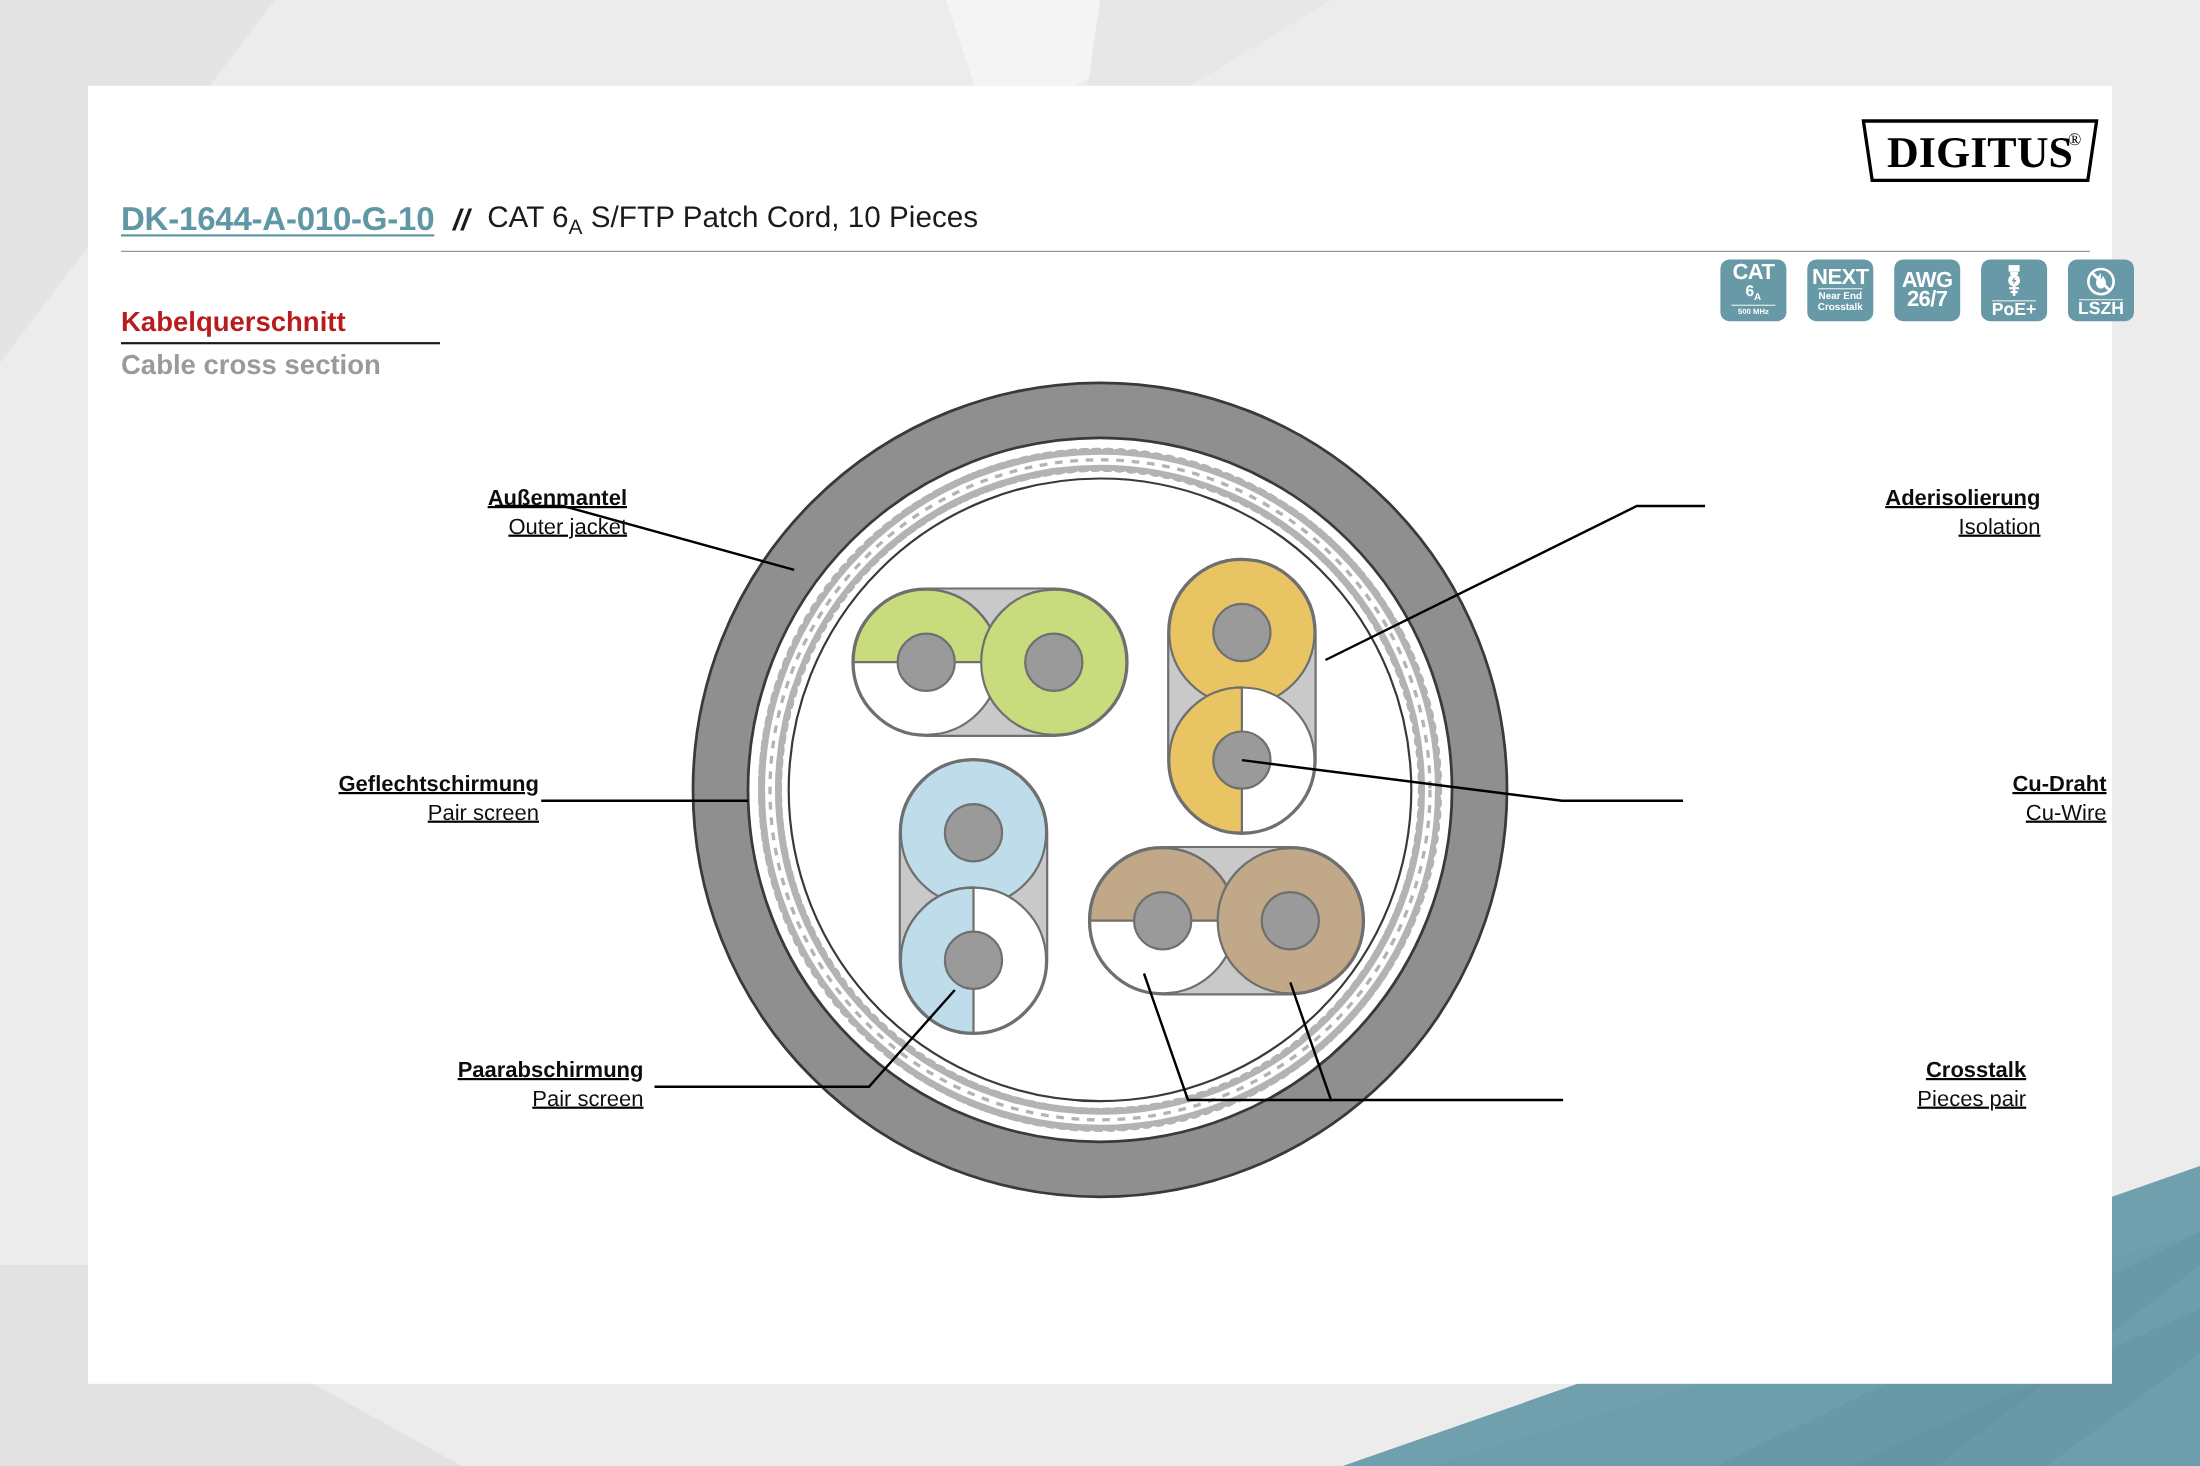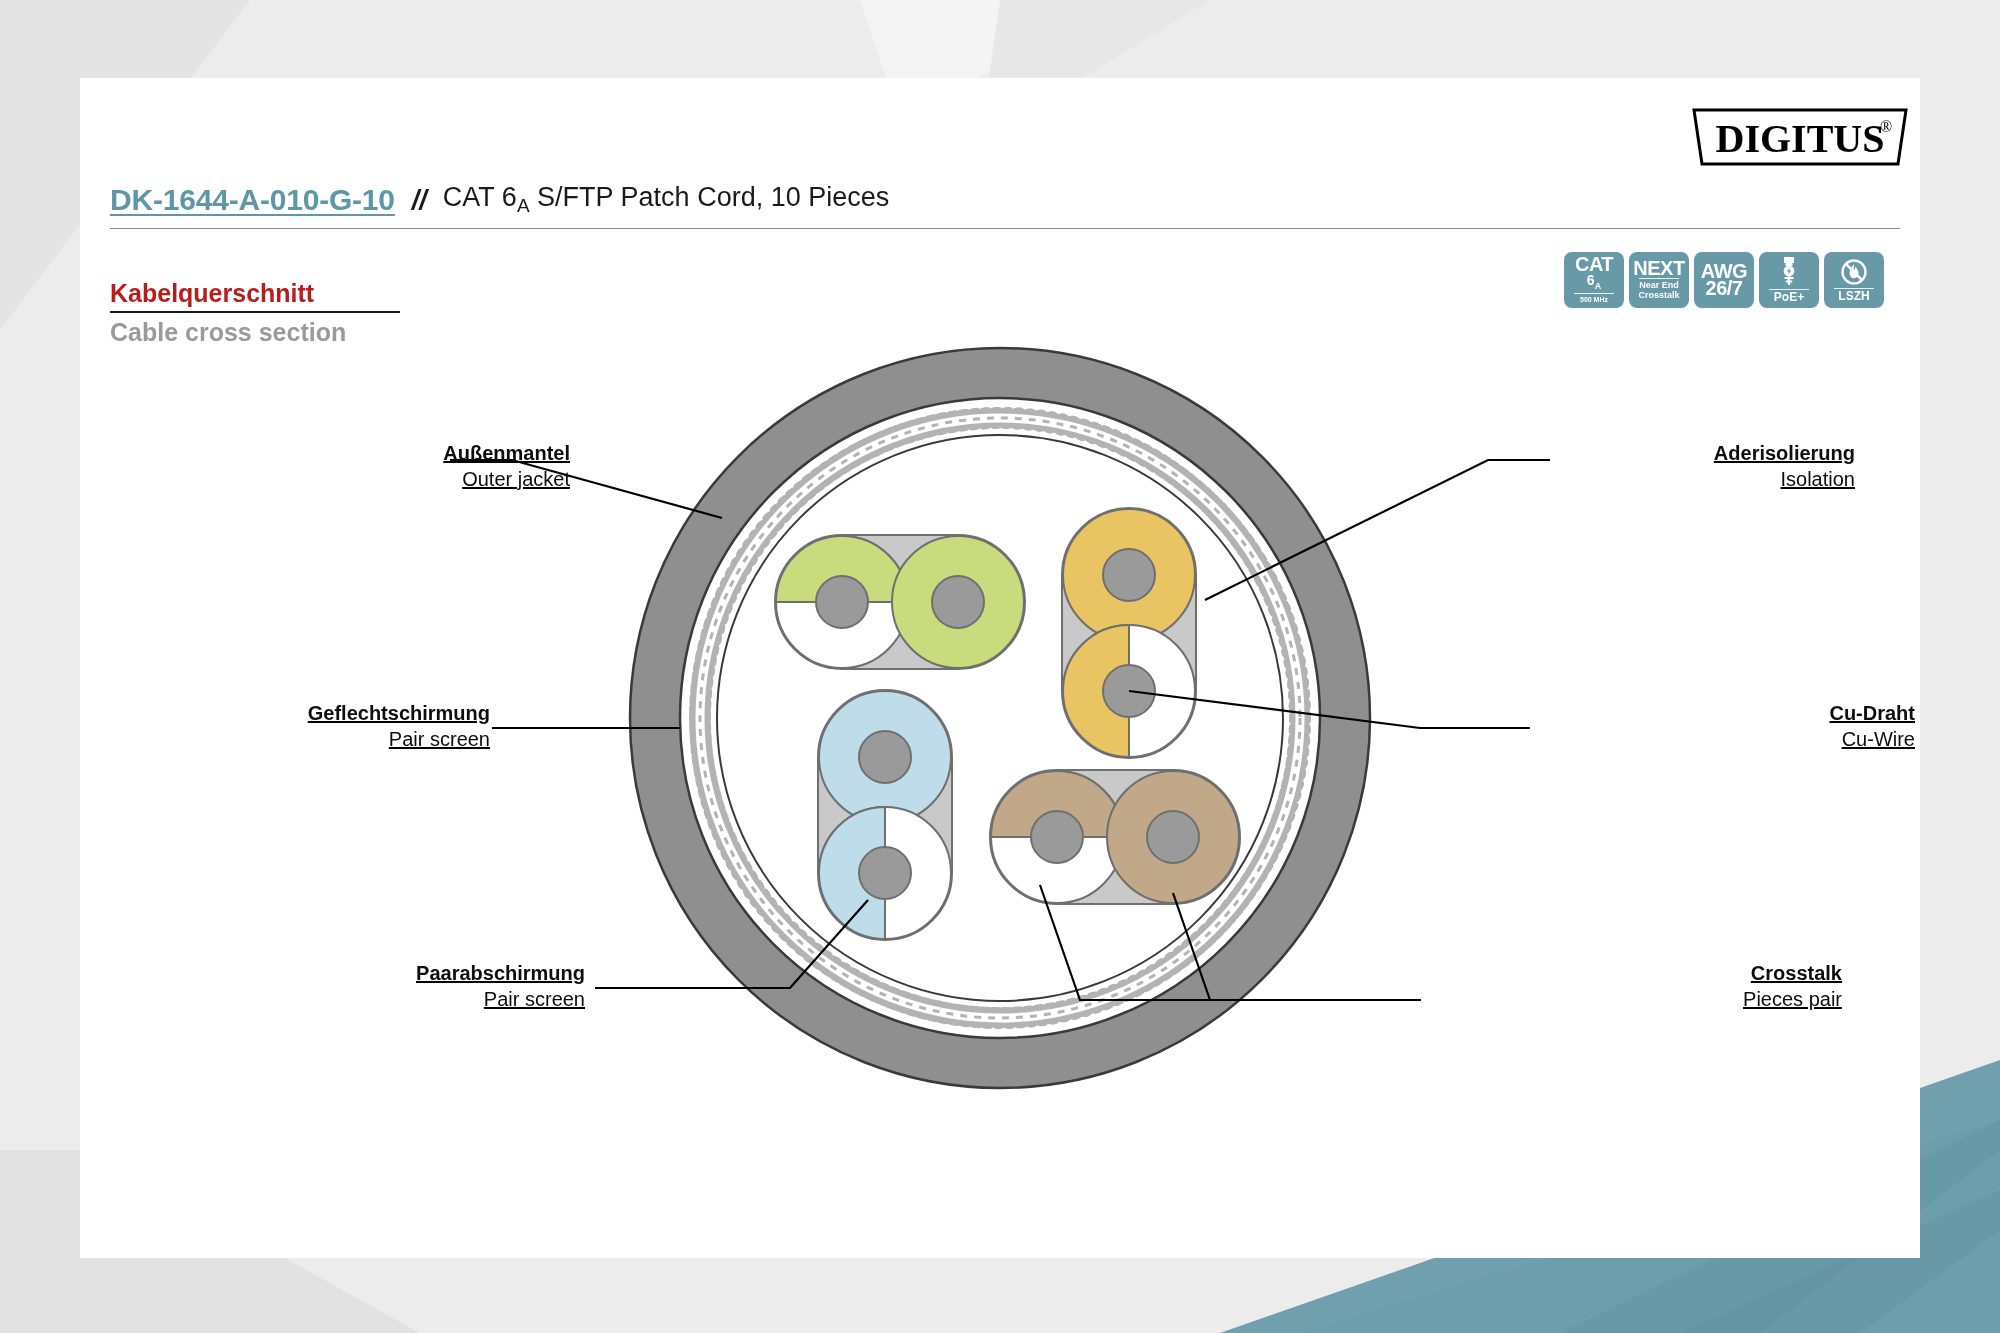--- a/index.html
+++ b/index.html
@@ -21,34 +21,34 @@
   #title-row{position:absolute;left:110px;top:178px;width:1780px;height:44px;
     display:flex;align-items:center;}
   #sku{font-size:30px;font-weight:bold;color:#5f97a5;letter-spacing:-0.2px;
        text-decoration:underline;text-underline-offset:4px;
        text-decoration-thickness:2px;text-decoration-color:#5f97a5;}
   #slashes{font-size:27px;color:#1a1a1a;margin-left:17px;font-style:italic;font-weight:600;}
   #title-desc{font-size:27px;color:#1a1a1a;margin-left:16px;white-space:nowrap;}
   #title-desc .sub{font-size:19px;vertical-align:sub;}
   #title-rule{position:absolute;left:110px;top:228px;width:1790px;height:1px;background:#8d8d8d;}
   
-  #badges{position:absolute;left:1564px;top:252px;display:flex;gap:5px;}
+  #badges{position:absolute;left:1564px;top:236px;display:flex;gap:19px;}
   .badge{
     width:60px;height:56px;border-radius:8px;background:#6899a6;
     position:relative;color:#ffffff;
     display:flex;flex-direction:column;align-items:center;justify-content:center;
     overflow:hidden;
   }
   .badge .b1{font-size:20px;font-weight:bold;line-height:17px;letter-spacing:-0.5px;}
   .badge .b2{font-size:14px;font-weight:bold;line-height:14px;}
   .badge .b2 sub{font-size:9px;}
   .badge .rule{width:40px;height:1px;background:#ffffff;opacity:.85;margin:1px 0;}
   .badge .b3{font-size:7px;font-weight:bold;line-height:9px;text-align:center;}
   .badge .b4{font-size:9px;font-weight:bold;line-height:10px;text-align:center;}
-  .badge .b5{font-size:12px;font-weight:bold;line-height:13px;}
+  .badge .b5{font-size:16px;font-weight:bold;line-height:13px;}
   .badge-icon{display:block;}
   
   #heading{position:absolute;left:110px;top:278px;}
   #heading .de{font-size:25px;font-weight:bold;color:#b91c1c;line-height:30px;}
   #heading .hrule{width:290px;height:2px;background:#1a1a1a;margin:3px 0 4px 0;}
   #heading .en{font-size:25px;font-weight:bold;color:#9a9a9a;line-height:30px;}
   
   .callout{position:absolute;text-decoration:underline;}
   .callout .de{font-size:20px;font-weight:bold;color:#0d0d0d;line-height:26px;white-space:nowrap;}
   .callout .en{font-size:20px;font-weight:normal;color:#0d0d0d;line-height:26px;white-space:nowrap;}

